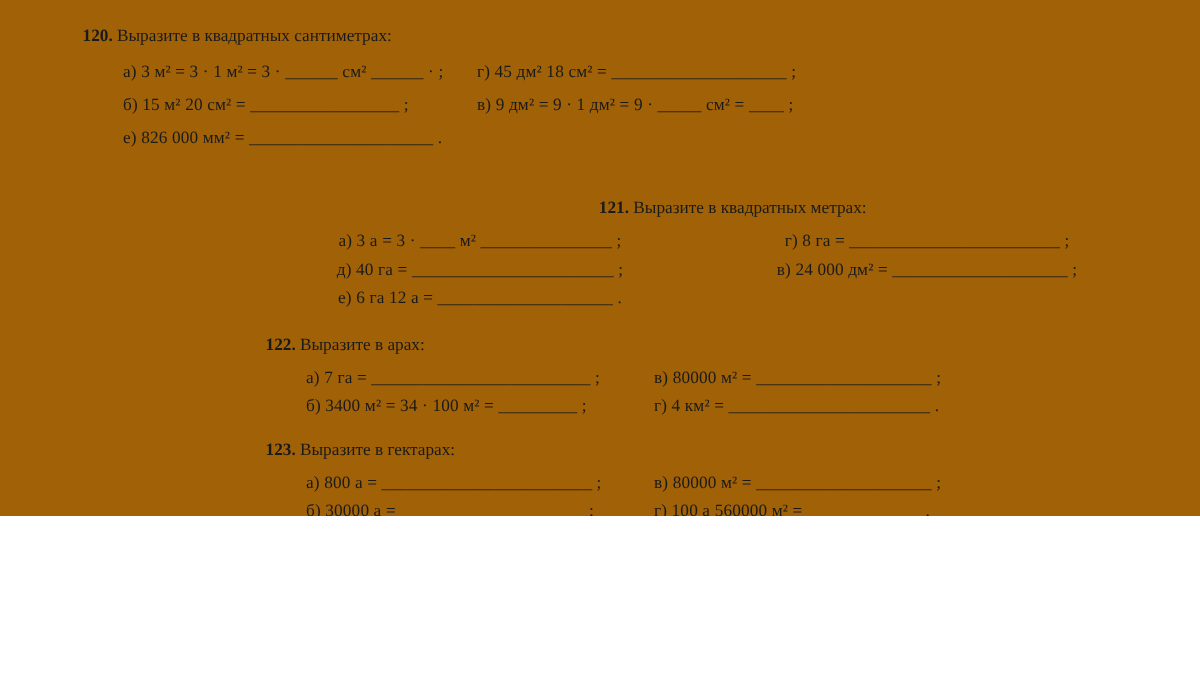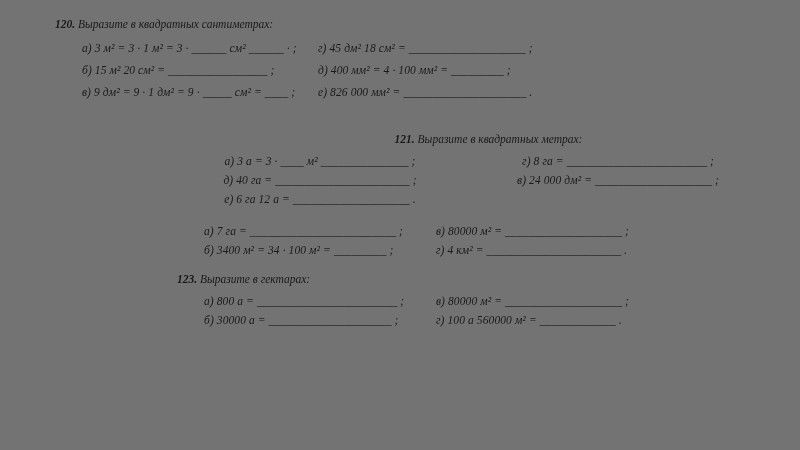--- a/index.html
+++ b/index.html
@@ -3,29 +3,28 @@
 <meta charset="utf-8">
 <style>
   html, body {
     margin: 0;
     padding: 0;
     background: #ffffff;
   }
   .page {
     position: relative;
     width: 800px;
-    height: 450px;
-    background: #737373;
+    height: 344px;
+    background: #a16207;
     font-family: "Liberation Serif", "DejaVu Serif", serif;
     font-size: 11.5px;
     color: #1a1a1a;
     overflow: hidden;
     box-sizing: border-box;
     padding-top: 16px;
-    font-style: italic;
   }
   .problem { box-sizing: border-box; }
   .problem-120 { margin: 0 0 28px 55px; }
   .problem-121 { margin: 0 0 13px 177px; text-align: center; }
   .problem-122 { margin: 0 0 11px 177px; }
   .problem-123 { margin: 0 0 0 177px; }
   .phead {
     line-height: 16px;
     margin-bottom: 5px;
     white-space: nowrap;
@@ -60,41 +59,44 @@
 
   <section class="problem problem-120">
     <div class="phead">
       <span class="pnum">120.</span>
       <span class="ptitle">Выразите в квадратных сантиметрах:</span>
     </div>
     <div class="rows">
       <span class="cell">а) 3 м² = 3 · 1 м² = 3 · ______ см² ______ · ;</span>
       <span class="cell">г) 45 дм² 18 см² = ____________________ ;</span>
       <span class="cell">б) 15 м² 20 см² = _________________ ;</span>
-      <span class="cell">д) 400 мм² = 4 · 100 мм² = _________ ;</span>
       <span class="cell">в) 9 дм² = 9 · 1 дм² = 9 · _____ см² = ____ ;</span>
       <span class="cell">е) 826 000 мм² = _____________________ .</span>
     </div>
   </section>
 
   <section class="problem problem-121">
     <div class="phead">
       <span class="pnum">121.</span>
       <span class="ptitle">Выразите в квадратных метрах:</span>
     </div>
     <div class="rows">
       <span class="cell">а) 3 а = 3 · ____ м² _______________ ;</span>
       <span class="cell">г) 8 га = ________________________ ;</span>
       <span class="cell">д) 40 га = _______________________ ;</span>
       <span class="cell">в) 24 000 дм² = ____________________ ;</span>
       <span class="cell">е) 6 га 12 а = ____________________ .</span>
     </div>
   </section>
 
   <section class="problem problem-122">
+    <div class="phead">
+      <span class="pnum">122.</span>
+      <span class="ptitle">Выразите в арах:</span>
+    </div>
     <div class="rows">
       <span class="cell">а) 7 га = _________________________ ;</span>
       <span class="cell">в) 80000 м² = ____________________ ;</span>
       <span class="cell">б) 3400 м² = 34 · 100 м² = _________ ;</span>
       <span class="cell">г) 4 км² = _______________________ .</span>
     </div>
   </section>
 
   <section class="problem problem-123">
     <div class="phead">

